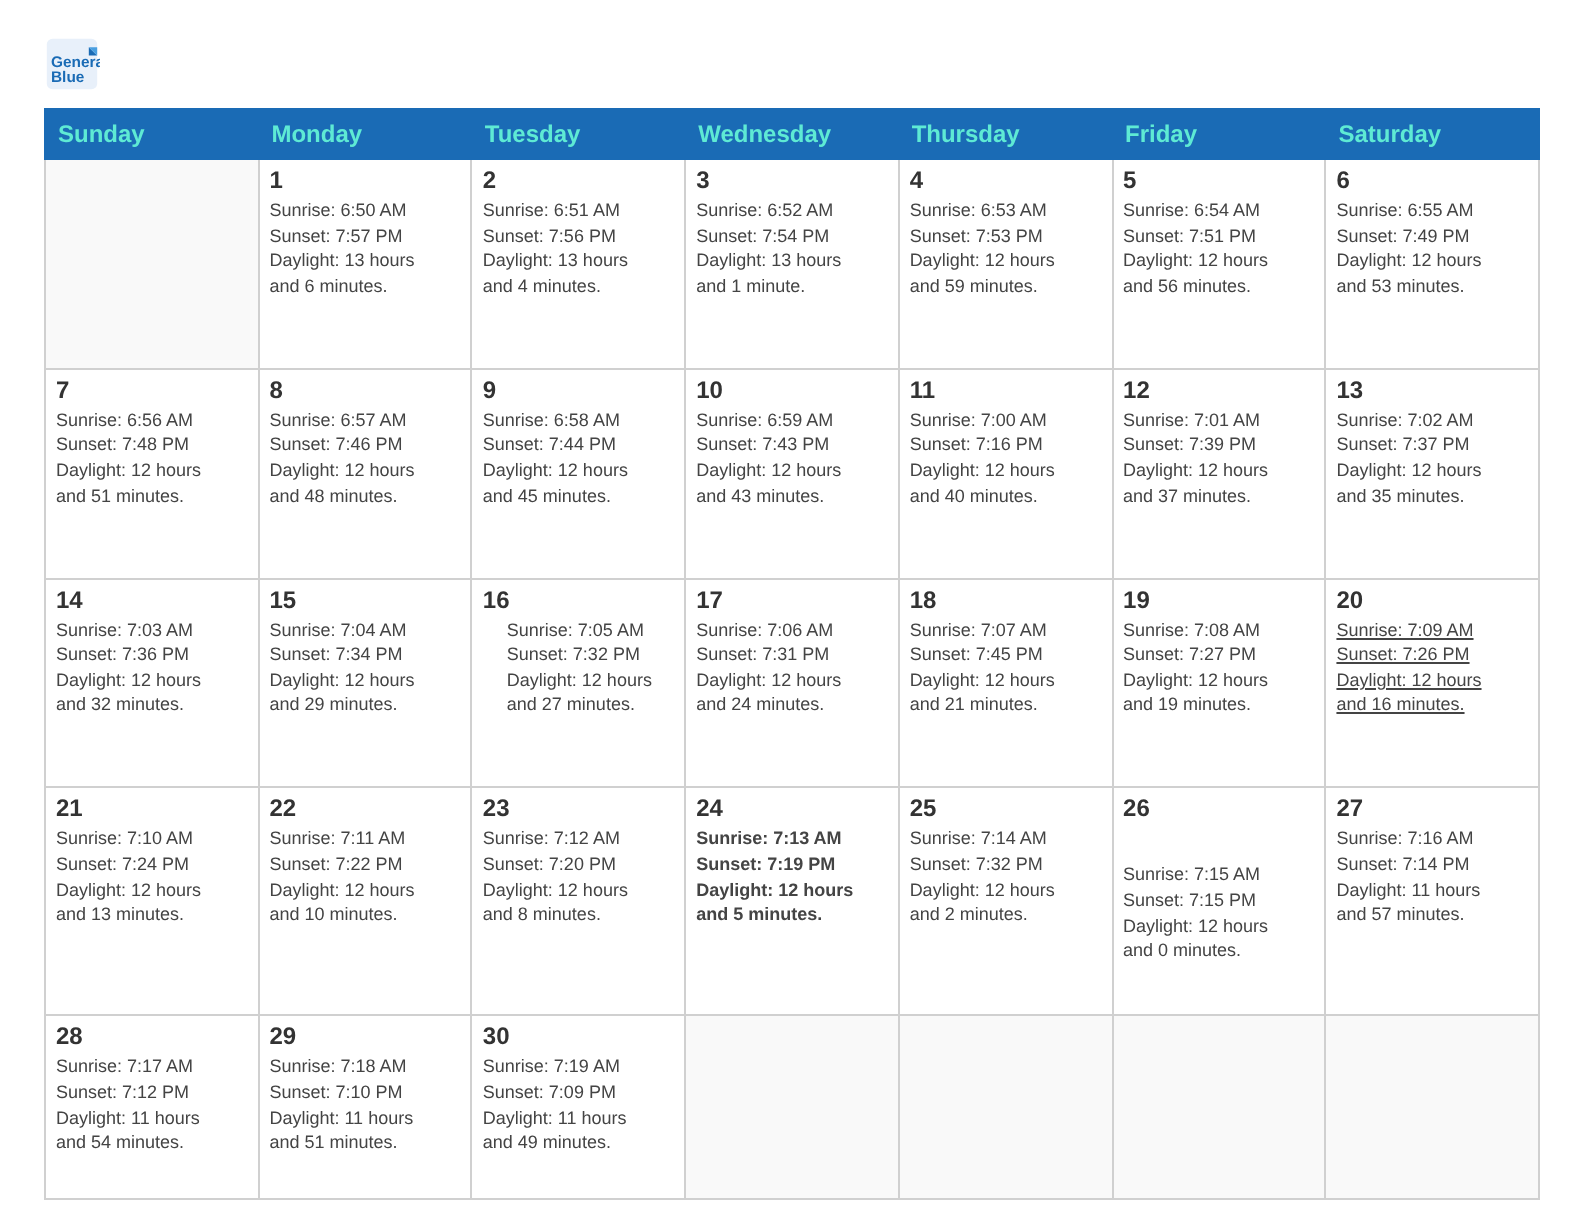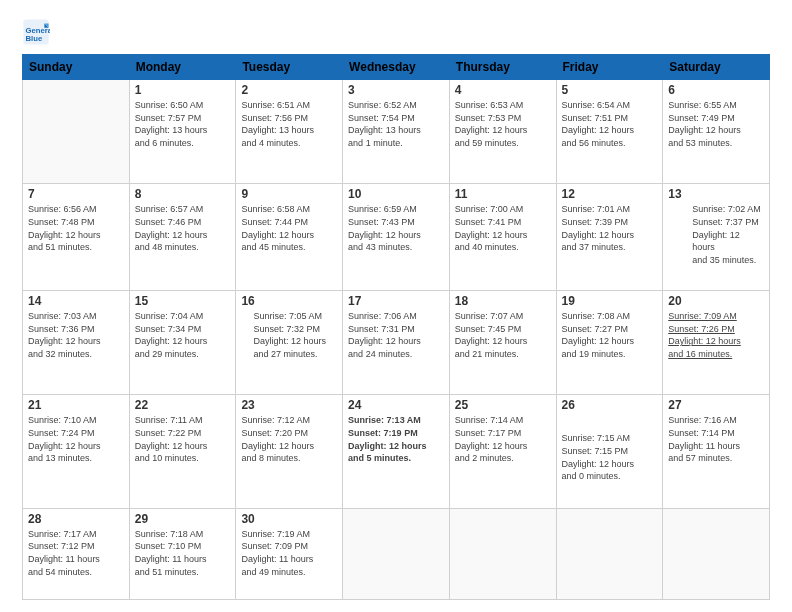--- a/index.html
+++ b/index.html
@@ -47,21 +47,21 @@
       color: #555;
       margin-top: 2px;
     }
     .calendar {
       width: 100%;
       border-collapse: collapse;
       flex: 1;
     }
     .calendar th {
       background: #1a6bb5;
-      color: #000000;
+      color: #5eead4;
       font-size: 12px;
       font-weight: bold;
       text-align: left;
       padding: 5px 6px;
       border: 1px solid #1a6bb5;
     }
     .calendar td {
       border: 1px solid #d0d0d0;
       vertical-align: top;
       padding: 3px 5px;
@@ -196,34 +196,34 @@
           <td>
             <div class="day-number">10</div>
             <div class="day-info" style="white-space: pre-line;">Sunrise: 6:59 AM
 Sunset: 7:43 PM
 Daylight: 12 hours
 and 43 minutes.</div>
           </td>
           <td>
             <div class="day-number">11</div>
             <div class="day-info" style="white-space: pre-line;">Sunrise: 7:00 AM
-Sunset: 7:41 PM
+Sunset: 7:16 PM
 Daylight: 12 hours
 and 40 minutes.</div>
           </td>
           <td>
             <div class="day-number">12</div>
             <div class="day-info" style="white-space: pre-line;">Sunrise: 7:01 AM
 Sunset: 7:39 PM
 Daylight: 12 hours
 and 37 minutes.</div>
           </td>
           <td>
             <div class="day-number">13</div>
-            <div class="day-info" style="white-space: pre-line; margin-left: 24px;">Sunrise: 7:02 AM
+            <div class="day-info" style="white-space: pre-line;">Sunrise: 7:02 AM
 Sunset: 7:37 PM
 Daylight: 12 hours
 and 35 minutes.</div>
           </td>
         </tr>
         <tr>
           <td>
             <div class="day-number">14</div>
             <div class="day-info" style="white-space: pre-line;">Sunrise: 7:03 AM
 Sunset: 7:36 PM
@@ -298,21 +298,21 @@
           <td>
             <div class="day-number">24</div>
             <div class="day-info" style="white-space: pre-line; font-weight: bold;">Sunrise: 7:13 AM
 Sunset: 7:19 PM
 Daylight: 12 hours
 and 5 minutes.</div>
           </td>
           <td>
             <div class="day-number">25</div>
             <div class="day-info" style="white-space: pre-line;">Sunrise: 7:14 AM
-Sunset: 7:17 PM
+Sunset: 7:32 PM
 Daylight: 12 hours
 and 2 minutes.</div>
           </td>
           <td>
             <div class="day-number">26</div>
             <div class="day-info" style="white-space: pre-line; margin-top: 20px;">Sunrise: 7:15 AM
 Sunset: 7:15 PM
 Daylight: 12 hours
 and 0 minutes.</div>
           </td>

